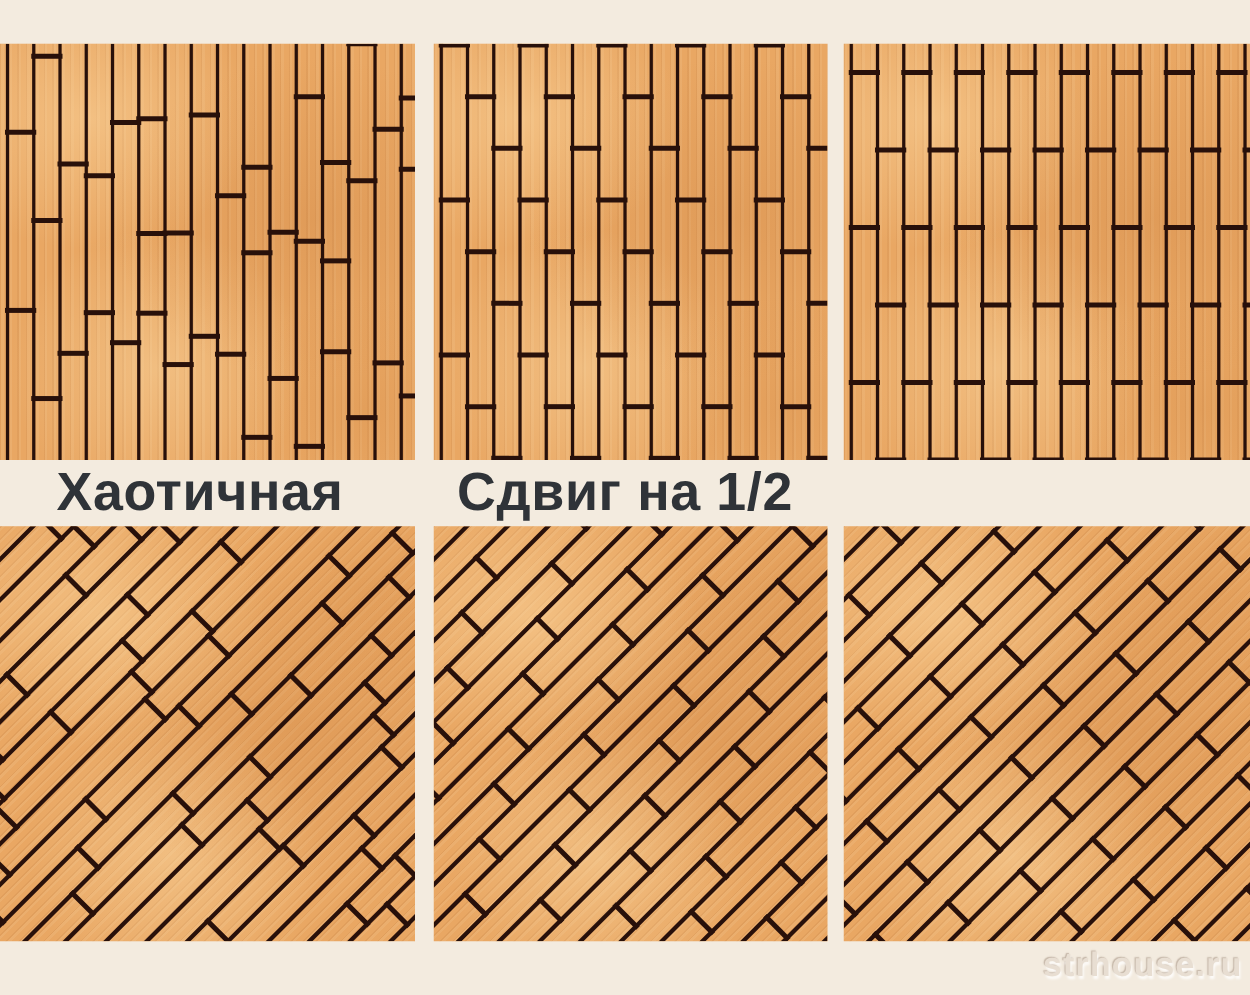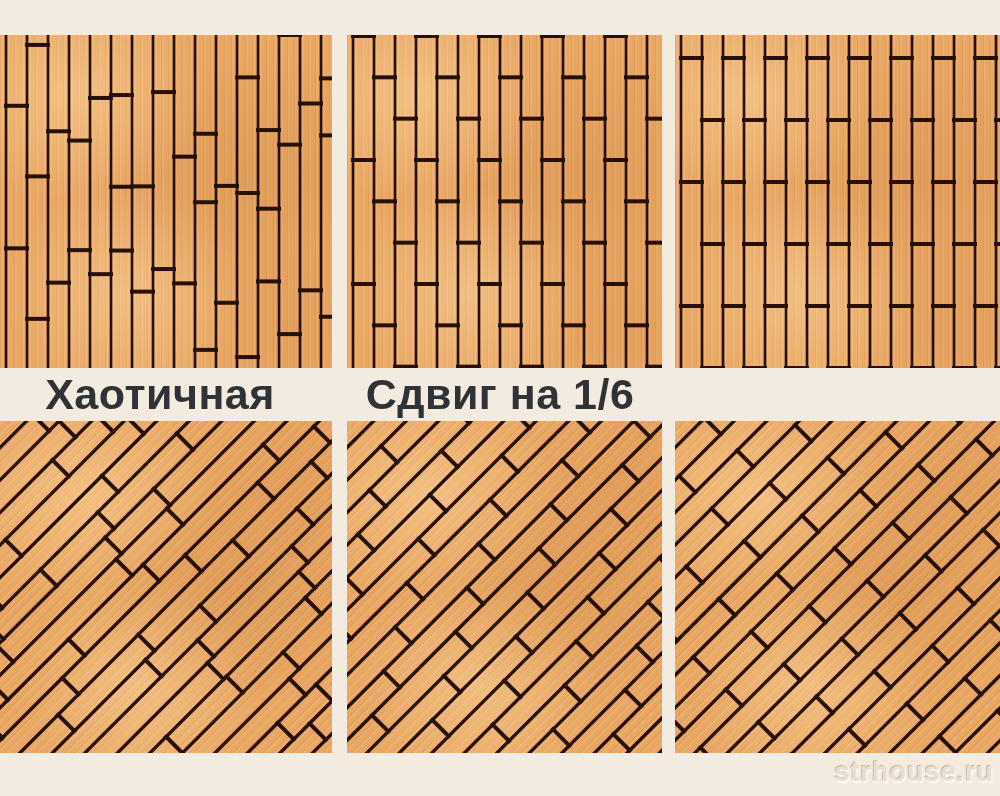--- a/index.html
+++ b/index.html
@@ -344,21 +344,21 @@
           <line x1="321" y1="-39" x2="325" y2="-39" stroke="#28100a" stroke-width="4" stroke-linecap="square"></line>
           <line x1="321" y1="85" x2="325" y2="85" stroke="#28100a" stroke-width="4" stroke-linecap="square"></line>
           <line x1="321" y1="209" x2="325" y2="209" stroke="#28100a" stroke-width="4" stroke-linecap="square"></line>
           <line x1="321" y1="333" x2="325" y2="333" stroke="#28100a" stroke-width="4" stroke-linecap="square"></line>
         </g>
       </svg>
   </div>
 
   <div class="label-band">
     <div id="label-0" class="pattern-label" style="color: rgb(47, 51, 56);">Хаотичная</div>
-    <div id="label-1" class="pattern-label" style="color: rgb(47, 51, 56);">Сдвиг на 1/6</div>
+    <div id="label-1" class="pattern-label" style="color: rgb(47, 51, 56);">Сдвиг на 1/2</div>
   </div>
 
   <div id="p3" class="panel d" style="background-color: rgb(233, 167, 99);">
     <svg width="332" height="332" viewBox="0 0 332 332">
         <g transform="rotate(45 166 166)">
           <line x1="-73" y1="-79" x2="-73" y2="411" stroke="#28100a" stroke-width="3.4" stroke-linecap="square"></line>
           <line x1="-73" y1="-172.1477810642682" x2="-50" y2="-172.1477810642682" stroke="#28100a" stroke-width="4" stroke-linecap="square"></line>
           <line x1="-73" y1="-98.6517446737038" x2="-50" y2="-98.6517446737038" stroke="#28100a" stroke-width="4" stroke-linecap="square"></line>
           <line x1="-73" y1="-3.0312884629238397" x2="-50" y2="-3.0312884629238397" stroke="#28100a" stroke-width="4" stroke-linecap="square"></line>
           <line x1="-73" y1="83.89123299189377" x2="-50" y2="83.89123299189377" stroke="#28100a" stroke-width="4" stroke-linecap="square"></line>

